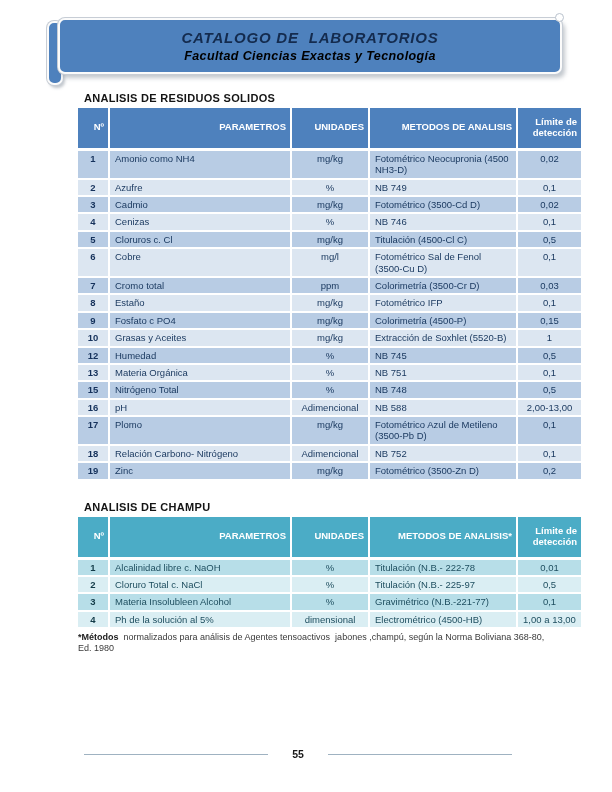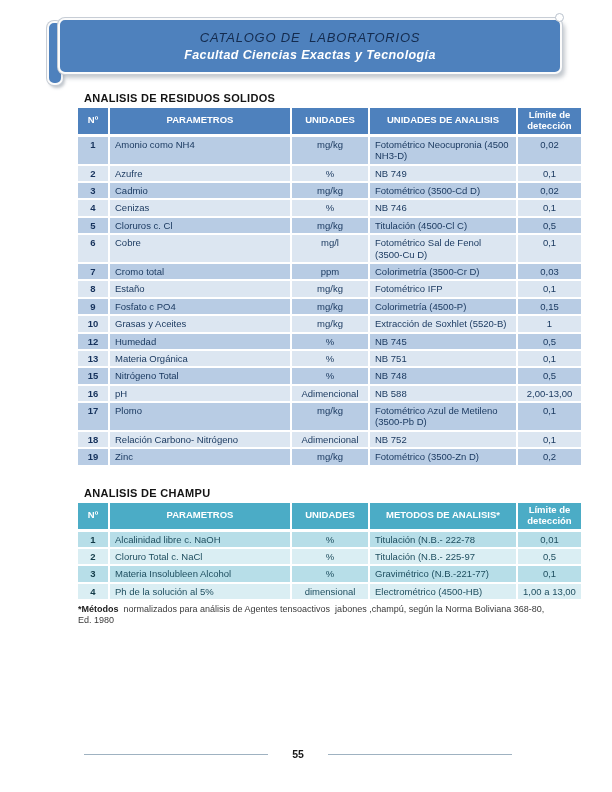--- a/index.html
+++ b/index.html
@@ -31,44 +31,44 @@
     box-shadow: 0 0 0 1px #c7cdd5, 3px 4px 4px rgba(120,130,145,.45);
     display: flex; flex-direction: column; justify-content: center; align-items: center;
     gap: 3px;
   }
   .banner-main::after { 
     content: ""; position: absolute; top: -7px; right: -4px;
     width: 7px; height: 7px; border: 1.5px solid #b9c2cd;
     border-radius: 50%; background: #fff;
   }
   .banner-title {
-    font-size: 13px; font-weight: normal; font-style: italic;
+    font-size: 15px; font-weight: bold; font-style: italic;
     color: #142B4E; letter-spacing: .8px; white-space: pre;
   }
   .banner-subtitle {
     font-size: 12.5px; font-weight: bold; font-style: italic;
-    color: #ffffff; letter-spacing: .4px; white-space: pre;
+    color: #000000; letter-spacing: .4px; white-space: pre;
   }
   
   .section-title {
     margin: 14px 0 4px 84px;
     font-size: 11px; font-weight: bold; color: #141414;
     letter-spacing: .3px;
   }
   .section-title.second { margin-top: 20px; }
   
   table.data {
     border-collapse: separate; border-spacing: 0;
     table-layout: fixed; width: 467px;
     margin-left: 78px;
   }
   table.data th {
     font-size: 9.5px; font-weight: bold; line-height: 1.15;
-    color: #ffffff; text-align: center; vertical-align: middle;
-    padding: 2px 4px;
+    color: #ffffff; text-align: right; vertical-align: middle;
+    padding: 9px 4px;
     border-bottom: 3px solid #fff; border-right: 2px solid #fff;
   }
   table.data td {
     font-size: 9.5px; line-height: 1.2;
     vertical-align: top;
     padding: 2px 5px;
     border-bottom: 2px solid #fff; border-right: 2px solid #fff;
     overflow-wrap: break-word;
   }
   table.data th:last-child, table.data td:last-child { border-right: none; }
@@ -125,21 +125,21 @@
   </div>
 
   <div class="section-title">ANALISIS DE RESIDUOS SOLIDOS</div>
 
   <table class="data t1">
     <thead>
       <tr>
         <th class="c-num">Nº</th>
         <th class="c-param">PARAMETROS</th>
         <th class="c-units">UNIDADES</th>
-        <th class="c-methods">UNIDADES DE ANALISIS</th>
+        <th class="c-methods">METODOS DE ANALISIS</th>
         <th class="c-limit">Límite de detección</th>
       </tr>
     </thead>
     <tbody>
         <tr>
           <td class="c-num">1</td>
           <td class="c-param">Amonio como NH4</td>
           <td class="c-units">mg/kg</td>
           <td class="c-methods">Fotométrico Neocupronia (4500 NH3-D)</td>
           <td class="c-limit">0,02</td>

